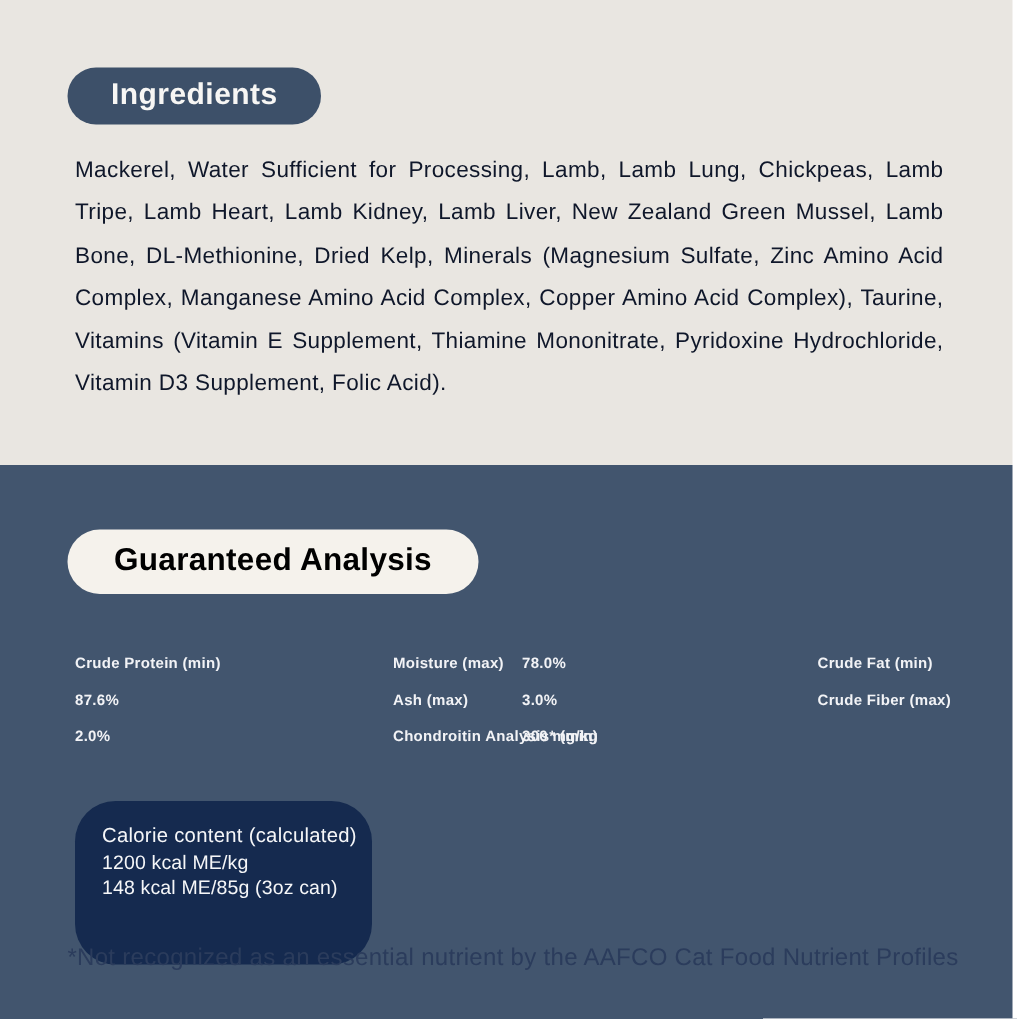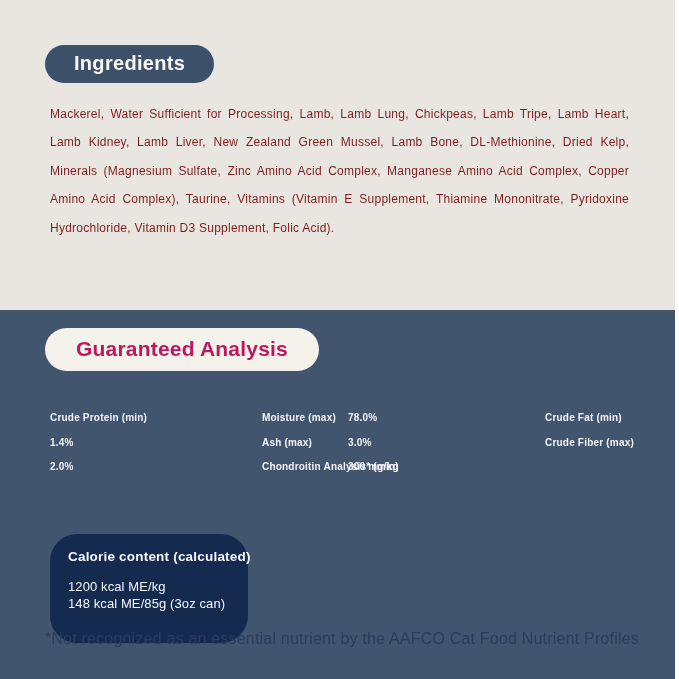--- a/index.html
+++ b/index.html
@@ -29,40 +29,40 @@
     margin: 45px 0 0 45px;
     padding: 7px 29px 8px 29px;
     background: #3d5069;
     color: #f7f6f4;
     font-size: 20px;
     letter-spacing: 0.3px;
   }
   .ingredients-text {
     margin: 17px 32px 0 50px;
     width: 579px;
-    color: #7f1d1d;
-    font-size: 12px;
+    color: #0f172a;
+    font-size: 15px;
     line-height: 28.4px;
     letter-spacing: 0.25px;
     text-align: justify;
   }
 
   
   .analysis-section {
     position: absolute;
     top: 310px; left: 0;
     width: 679px;
     height: 369px;
     background: #42556e;
   }
   .pill-cream {
-    margin: 18px 0 0 45px;
+    margin: 43px 0 0 45px;
     padding: 9px 31px 10px 31px;
     background: #f5f2ec;
-    color: #be185d;
+    color: #000000;
     font-size: 21px;
     letter-spacing: 0.2px;
   }
   .analysis-table {
     display: grid;
     grid-template-columns: 212px 86px 197px auto;
     margin: 35px 0 0 50px;
     color: #f2f3f6;
     font-size: 10px;
     font-weight: bold;
@@ -79,26 +79,26 @@
     width: 198px;
     height: 109px;
     box-sizing: border-box;
     padding: 15px 8px 0 18px;
     background: #152a4f;
     border-radius: 27px;
     color: #f5f6f8;
   }
   .calorie-title {
     font-size: 13.5px;
-    font-weight: bold;
+    font-weight: normal;
     letter-spacing: 0.2px;
     white-space: nowrap;
   }
   .calorie-lines {
-    margin-top: 15px;
+    margin-top: 3px;
     font-size: 13px;
     line-height: 16.5px;
     letter-spacing: 0.1px;
     white-space: nowrap;
   }
   .footnote {
     position: absolute;
     top: 320px;
     right: 40px;
     color: #2b3c5c;
@@ -123,21 +123,21 @@
     <div class="pill pill-cream">
       <span>Guaranteed Analysis</span>
     </div>
 
     <div class="analysis-table">
       <div class="cell">Crude Protein (min)</div>
       <div class="cell">Moisture (max)</div>
       <div class="cell">78.0%</div>
 
       <div class="cell">Crude Fat (min)</div>
-      <div class="cell">1.4%</div>
+      <div class="cell">87.6%</div>
       <div class="cell">Ash (max)</div>
       <div class="cell">3.0%</div>
 
       <div class="cell">Crude Fiber (max)</div>
       <div class="cell">2.0%</div>
       <div class="cell">Chondroitin Analysis* (min)</div>
       <div class="cell">300 mg/kg</div>
     </div>
 
     <div class="calorie-box">

